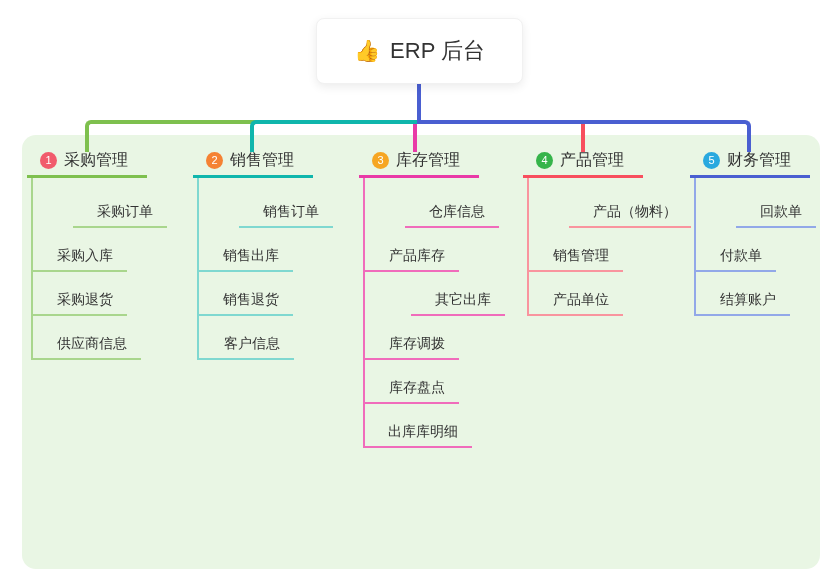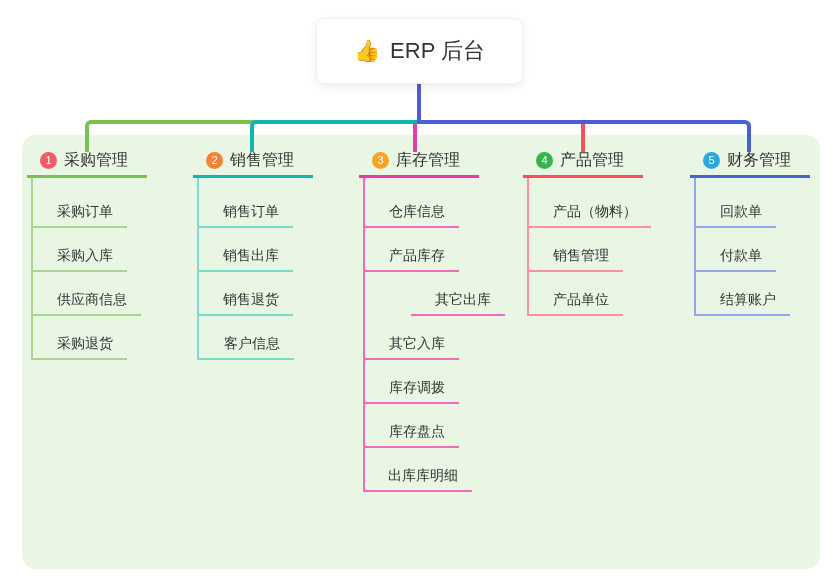--- a/index.html
+++ b/index.html
@@ -33,21 +33,21 @@
 
   
   .branch { position:absolute; top:150px; width:120px; z-index:2; }
   .branch-header { display:flex; align-items:center; padding:0 0 5px 13px;
     border-bottom:3px solid; height:28px; cursor:default; }
   .badge { width:17px; height:17px; border-radius:50%; color:#fff; font-size:11px;
     line-height:17px; text-align:center; flex:0 0 17px; margin-right:7px; }
   .branch-label { font-size:16px; white-space:nowrap; }
   .children { margin-left:4px; border-left:2px solid; }
   .child-row { height:44px; display:flex; align-items:flex-end; }
-  .child-row.first { height:50px; }
+  .child-row.first { height:50px;padding-left:40px; }
   .child-label { display:inline-block; white-space:nowrap; font-size:14px;
     padding:0 14px 5px 24px; border-bottom:2px solid; }
 </style>
 </head>
 <body>
 
 <div id="canvas">
 
   <div id="panel" style="background: rgb(233, 246, 228);"></div>
 
@@ -70,24 +70,24 @@
           <span class="branch-label">采购管理</span>
         </div>
         <div class="children" style="border-left-color: rgb(169, 214, 141);">
           <div class="child-row first">
             <span class="child-label" style="border-bottom-color: rgb(169, 214, 141);">采购订单</span>
           </div>
           <div class="child-row">
             <span class="child-label" style="border-bottom-color: rgb(169, 214, 141);">采购入库</span>
           </div>
           <div class="child-row">
-            <span class="child-label" style="border-bottom-color: rgb(169, 214, 141);">供应商信息</span>
+            <span class="child-label" style="border-bottom-color: rgb(169, 214, 141);">采购退货</span>
           </div>
           <div class="child-row">
-            <span class="child-label" style="border-bottom-color: rgb(169, 214, 141);">采购退货</span>
+            <span class="child-label" style="border-bottom-color: rgb(169, 214, 141);">供应商信息</span>
           </div>
         </div>
       </div>
       <div class="branch" style="left: 193px;">
         <div class="branch-header" style="border-bottom-color: rgb(16, 182, 172);">
           <span class="badge" style="background: rgb(245, 130, 51);">2</span>
           <span class="branch-label">销售管理</span>
         </div>
         <div class="children" style="border-left-color: rgb(127, 216, 208);">
           <div class="child-row first">
@@ -111,23 +111,20 @@
         </div>
         <div class="children" style="border-left-color: rgb(240, 108, 187); text-align: right;">
           <div class="child-row first">
             <span class="child-label" style="border-bottom-color: rgb(240, 108, 187);">仓库信息</span>
           </div>
           <div class="child-row">
             <span class="child-label" style="border-bottom-color: rgb(240, 108, 187);">产品库存</span>
           </div>
           <div class="child-row">
             <span class="child-label" style="border-bottom-color: rgb(240, 108, 187); margin-left: 46px;">其它出库</span>
-          </div>
-          <div class="child-row">
-            <span class="child-label" style="border-bottom-color: rgb(240, 108, 187);">其它入库</span>
           </div>
           <div class="child-row">
             <span class="child-label" style="border-bottom-color: rgb(240, 108, 187);">库存调拨</span>
           </div>
           <div class="child-row">
             <span class="child-label" style="border-bottom-color: rgb(240, 108, 187); font-family: Liberation Serif, serif;">库存盘点</span>
           </div>
           <div class="child-row">
             <span class="child-label" style="border-bottom-color: rgb(240, 108, 187); padding-left: 23px;">出库库明细</span>
           </div>

